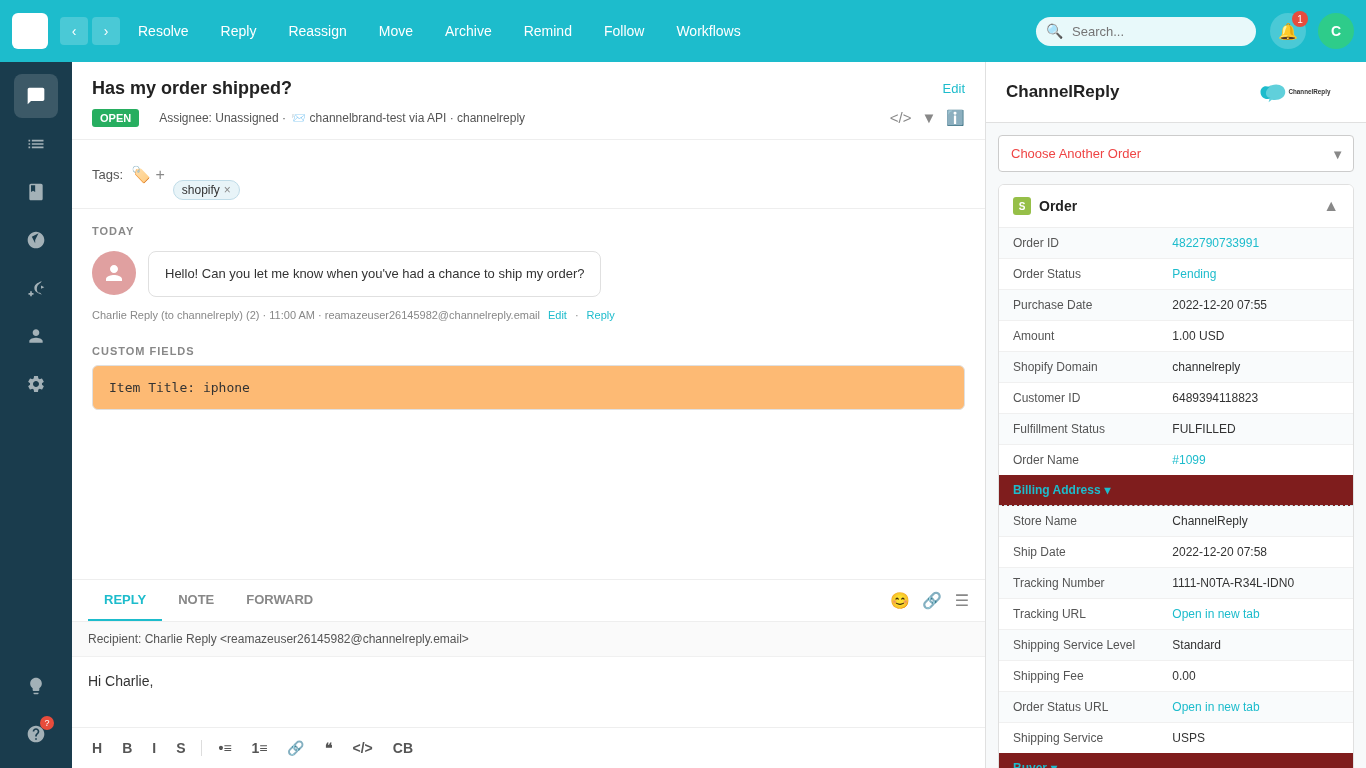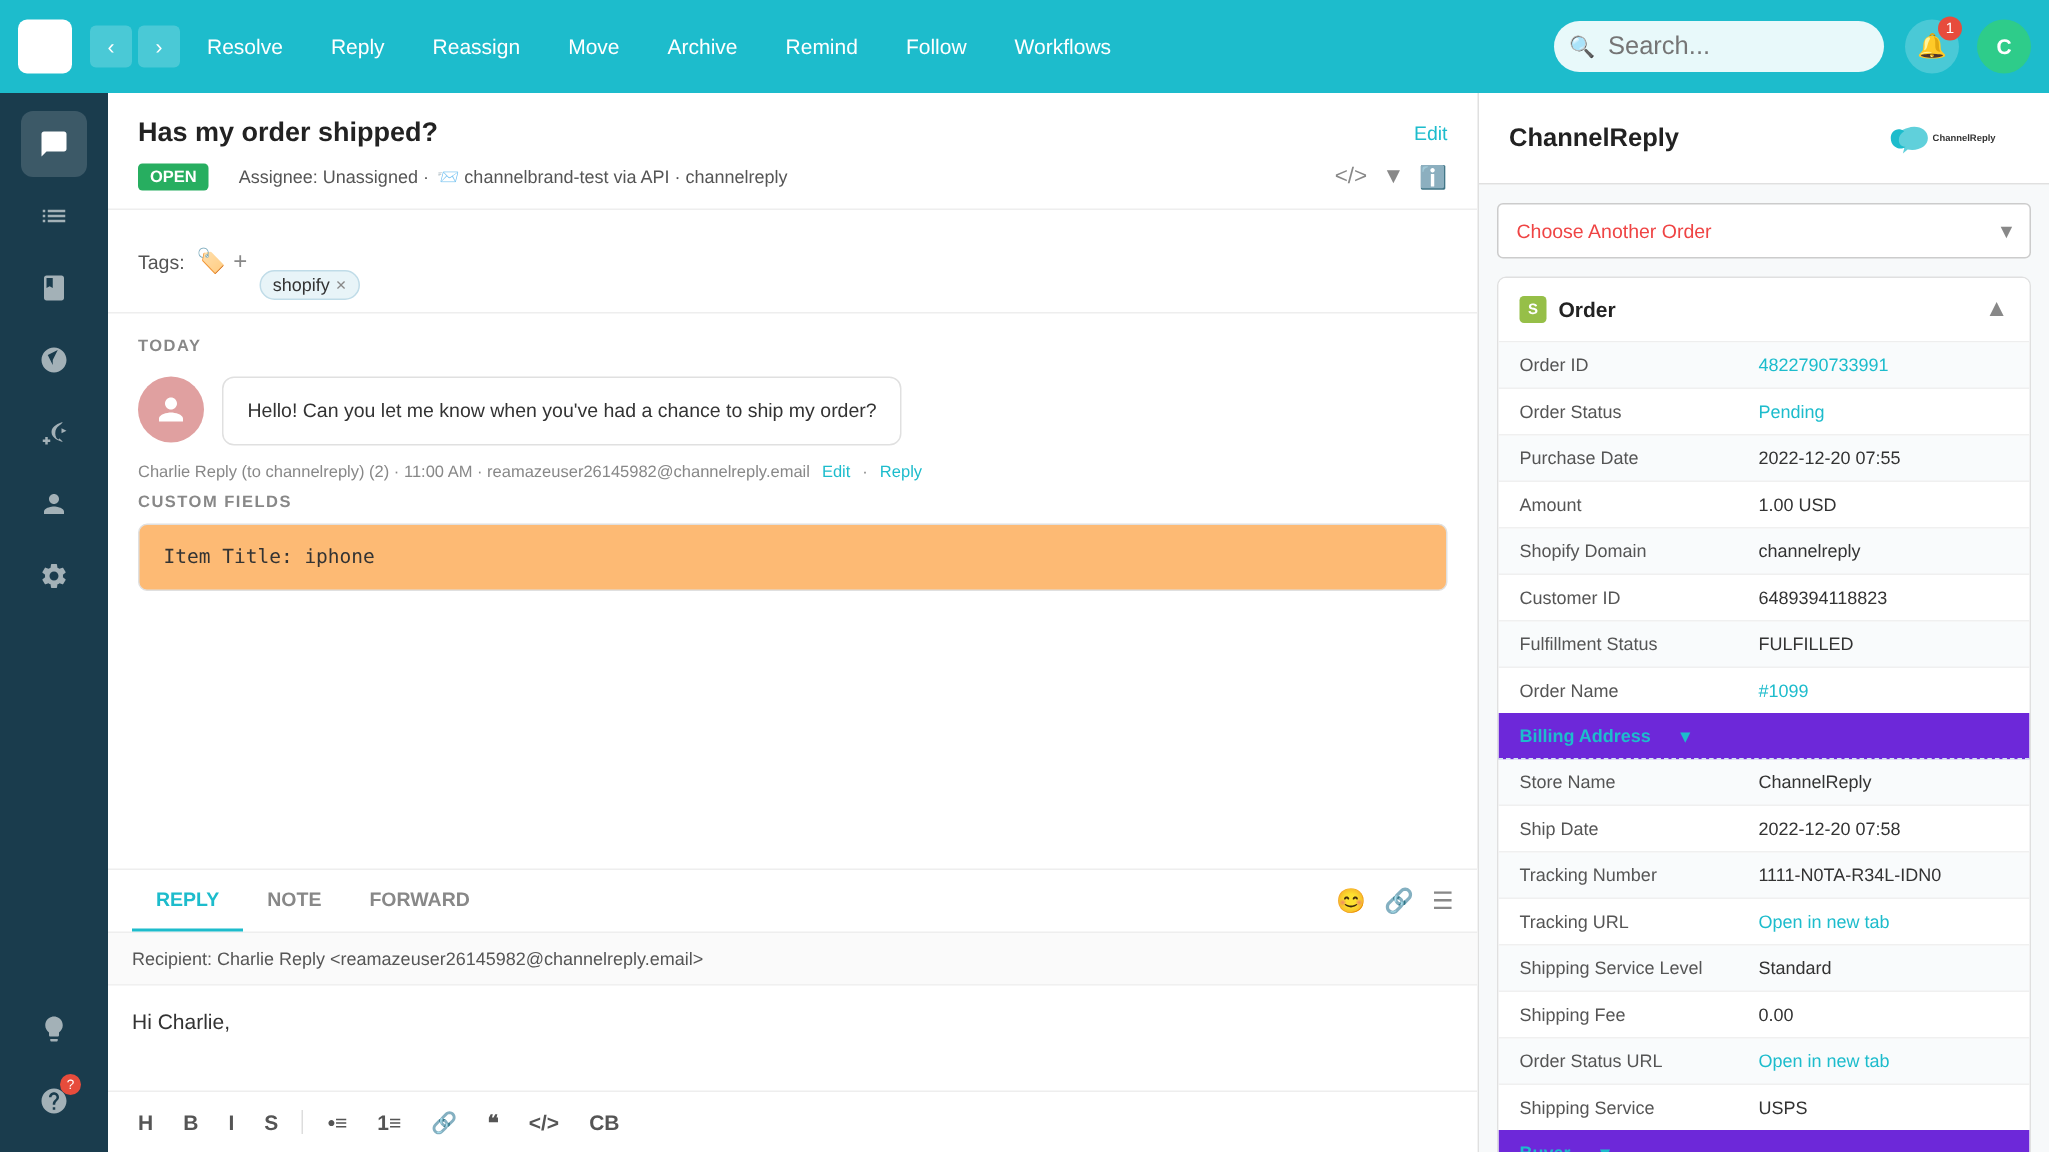--- a/index.html
+++ b/index.html
@@ -43,21 +43,21 @@
       cursor: pointer;
       border-radius: 4px;
     }
     .nav-spacer { flex: 1; }
     .nav-search {
       background: rgba(255,255,255,0.9);
       border: none;
       border-radius: 20px;
       padding: 7px 14px 7px 36px;
       width: 220px;
-      font-size: 17px;
+      font-size: 13px;
       outline: none;
     }
     .nav-search-wrap { position: relative; display: flex; align-items: center; }
     .search-icon-nav {
       position: absolute;
       left: 10px;
       color: #888;
       font-size: 14px;
     }
     .nav-bell {
@@ -240,21 +240,21 @@
       font-size: 11px;
       color: #888;
       margin-top: 6px;
       display: flex;
       align-items: center;
       gap: 8px;
     }
     .msg-action-link { color: #1dbccc; cursor: pointer; }
 
     .custom-fields-section {
-      margin-top: 8px;
+      margin-top: 24px;
     }
     .custom-fields-label {
       font-size: 11px;
       font-weight: 700;
       color: #888;
       letter-spacing: 1px;
       margin-bottom: 8px;
     }
     .custom-fields-box {
       background: #fdba74;
@@ -417,23 +417,23 @@
     .field-value.link { color: #1dbccc; cursor: pointer; text-decoration: none; }
 
     .section-header {
       padding: 8px 14px;
       font-size: 12px;
       font-weight: 600;
       color: #1dbccc;
       cursor: pointer;
       display: flex;
       align-items: center;
-      gap: 20px;
+      gap: 4px;
       border-bottom: 1px dashed #d0e8ee;
-      background: #6d28d9;
+      background: #7f1d1d;
     }
 
     
     ::-webkit-scrollbar { width: 6px; }
     ::-webkit-scrollbar-track { background: #f0f0f0; }
     ::-webkit-scrollbar-thumb { background: #ccc; border-radius: 3px; }
   </style>
 </head>
 <body>
 

